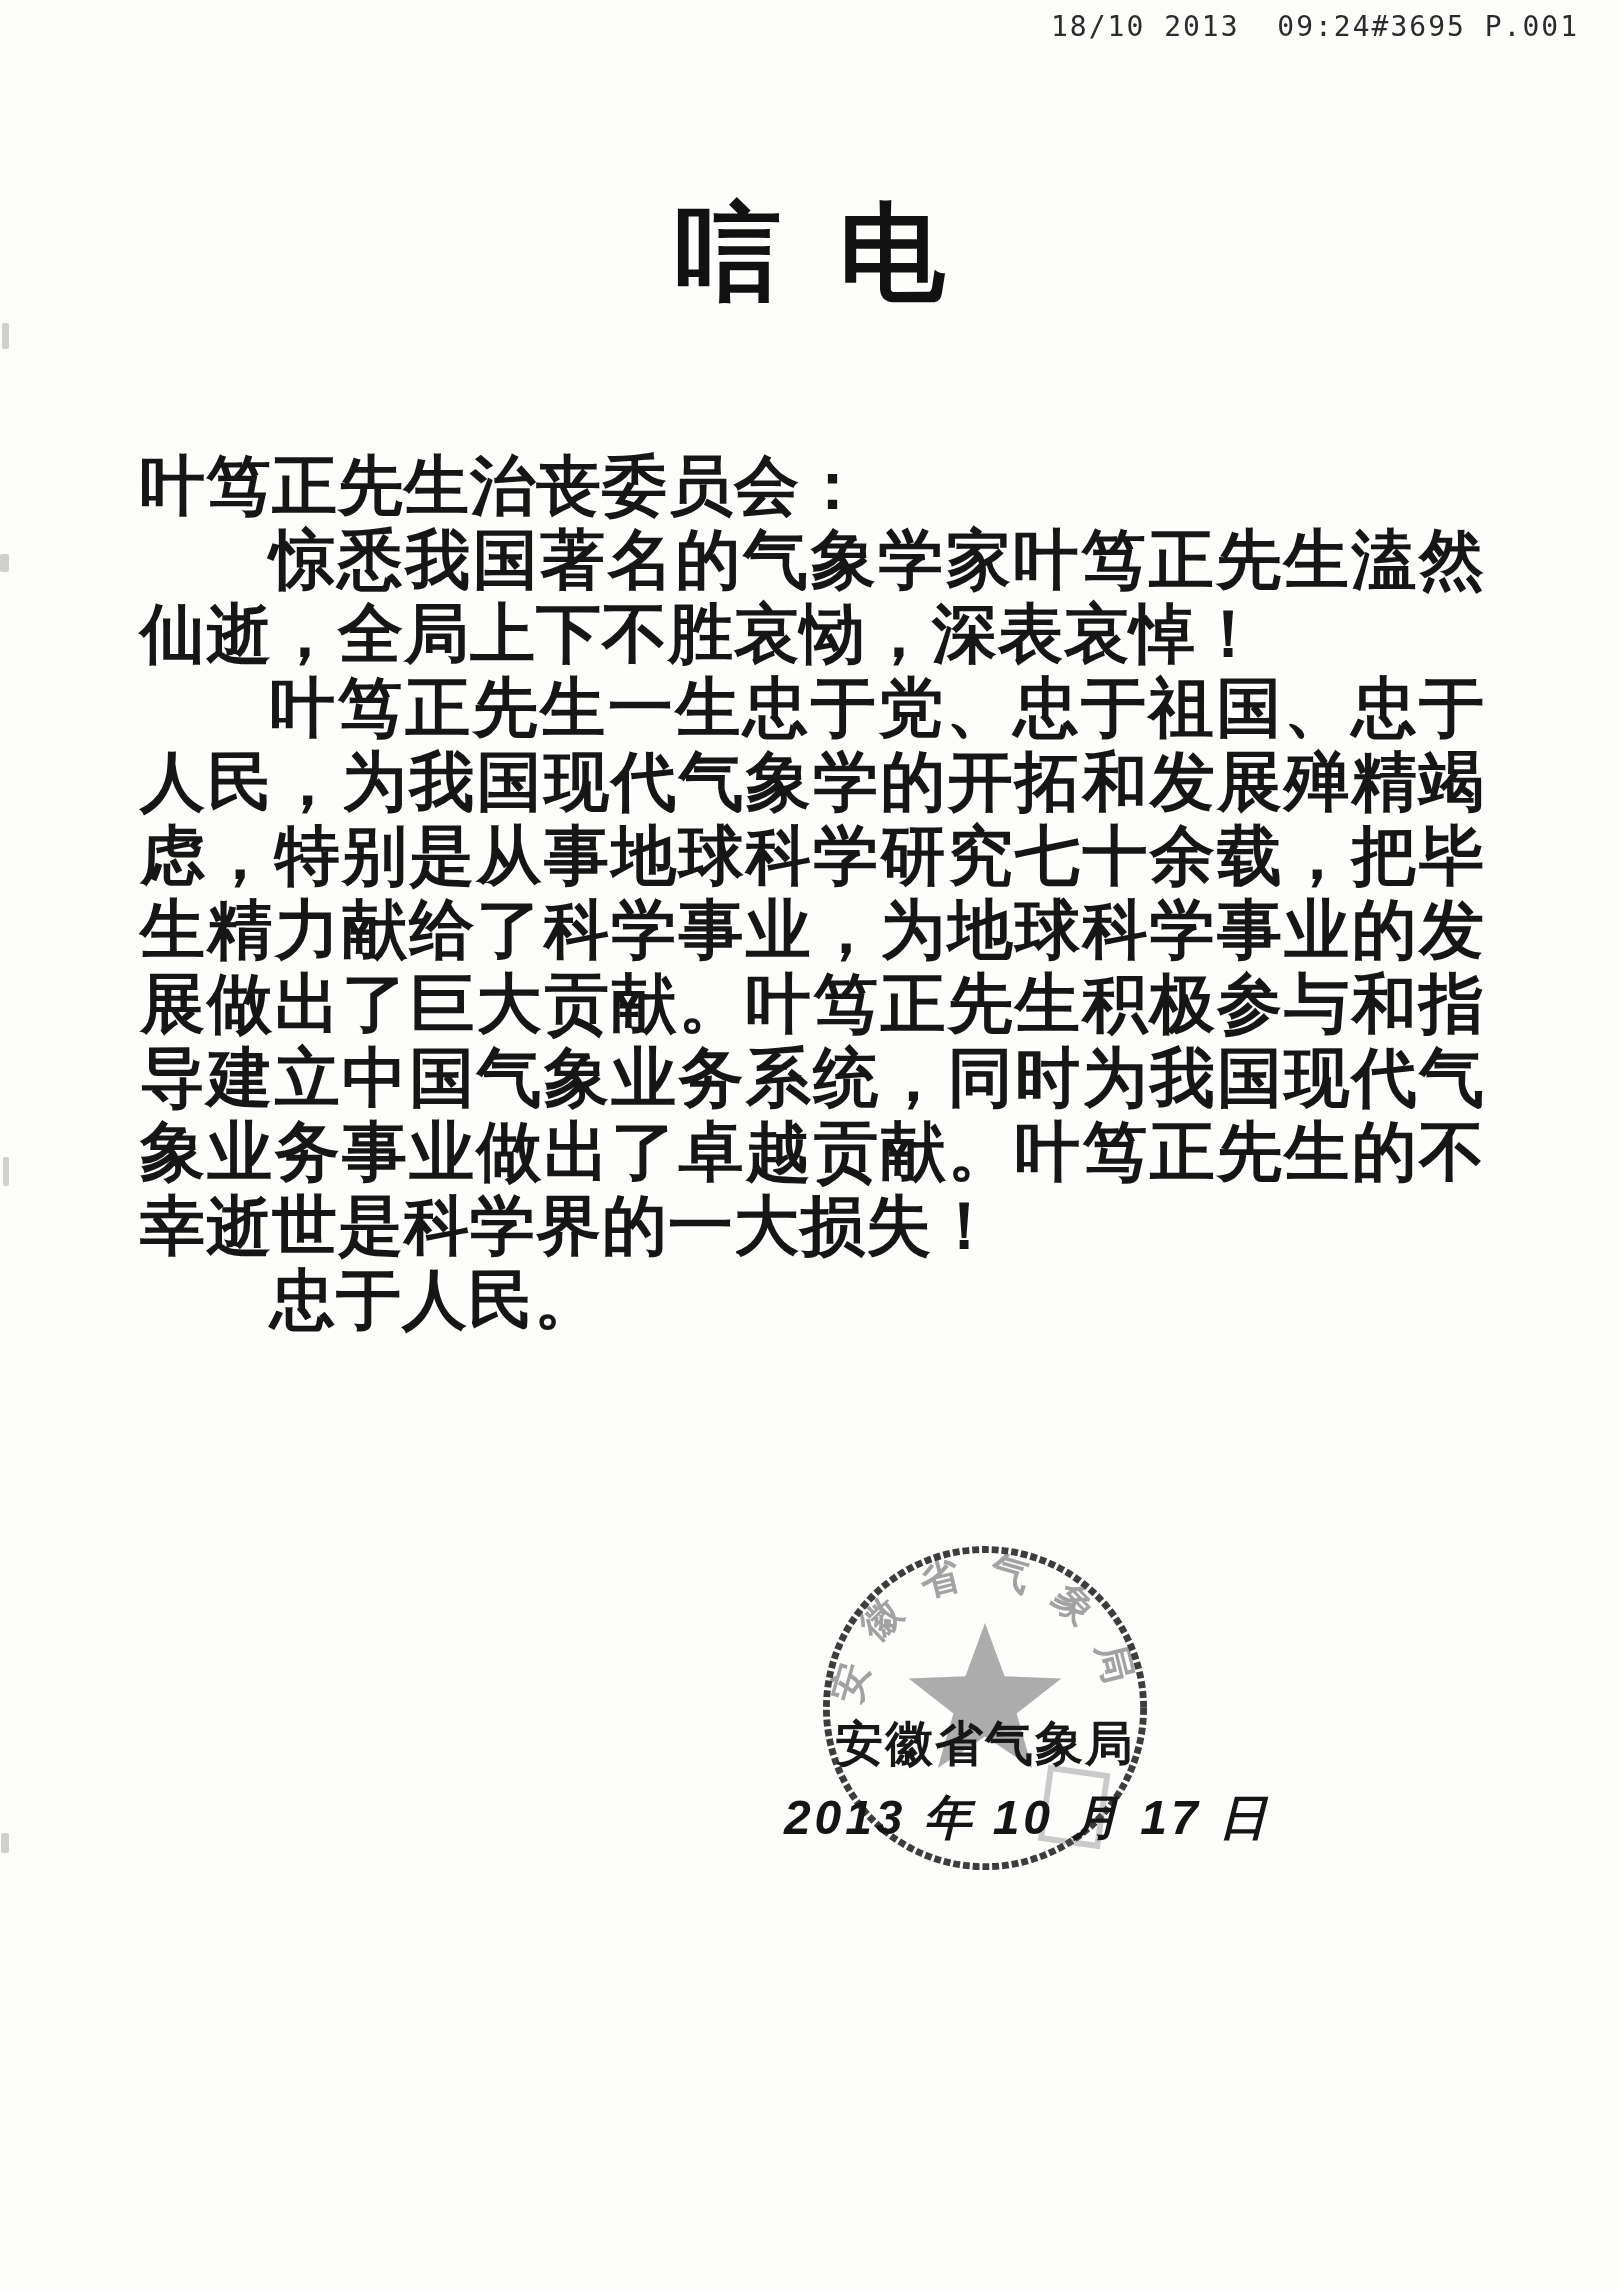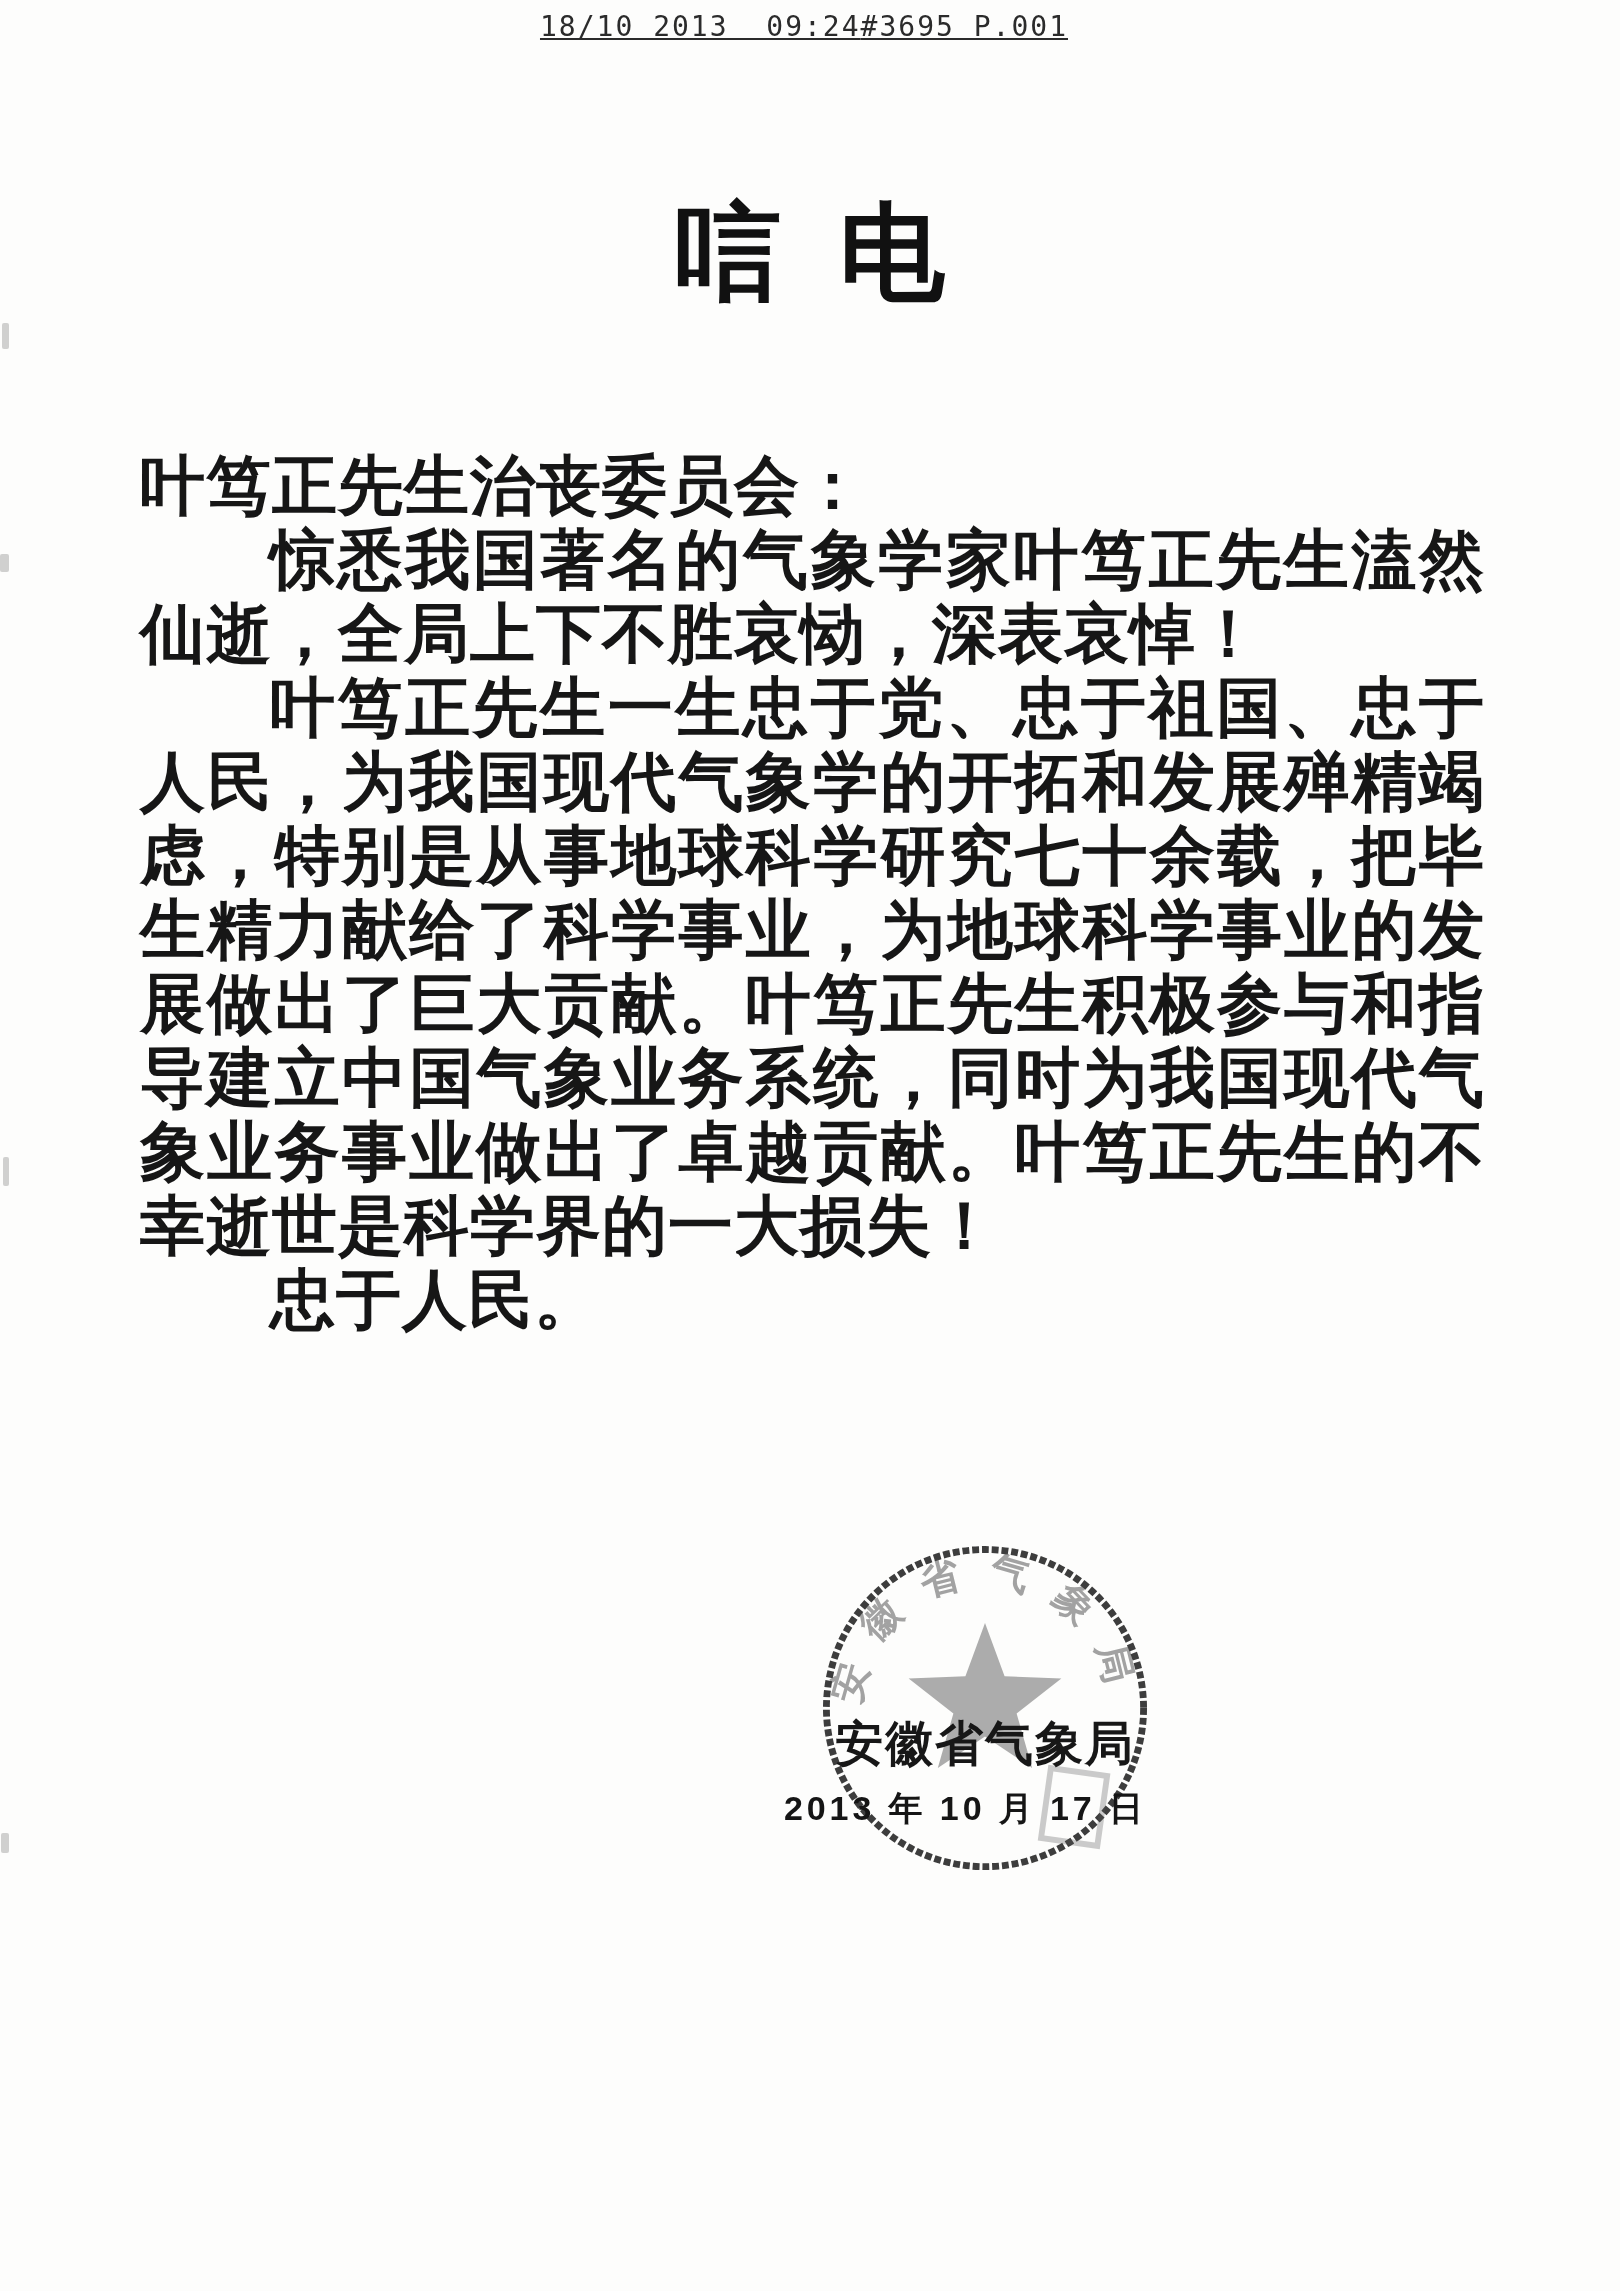--- a/index.html
+++ b/index.html
@@ -22,26 +22,25 @@
     opacity: 0.45;
     border-radius: 2px;
   }
 
   .fax-header {
     position: absolute;
     top: 9.8px;
     left: 29px;
     right: 41px;
     display: flex;
-    justify-content: center;
+    justify-content: flex-end;
     font-family: "DejaVu Sans Mono", monospace;
     font-size: 28px;
     letter-spacing: 2px;
     color: #2b2b2b;
-    text-decoration: underline;
   }
   .fax-header span { white-space: pre; }
 
   .doc-title {
     position: absolute;
     top: 192px;
     left: 0;
     width: 100%;
     display: flex;
     justify-content: center;
@@ -75,26 +74,27 @@
     width: 372px;
     height: 372px;
     z-index: 1;
   }
   .seal-wrap svg { width: 100%; height: 100%; }
 
   .date-line {
     position: absolute;
     left: 784px;
     top: 1786px;
-    font-size: 34px;
+    font-size: 48px;
     font-weight: 600;
     letter-spacing: 3.9px;
     color: #151515;
     z-index: 2;
     white-space: pre;
+    font-style: italic;
   }
 </style>
 </head>
 <body>
 
 <div class="page">
 
   <div class="scan-artifact" style="left:2px; top:323px;  width:6.9px; height:25.5px;"></div>
   <div class="scan-artifact" style="left:0px; top:554px;  width:8.8px; height:17.6px;"></div>
   <div class="scan-artifact" style="left:2.9px; top:1157px; width:5.9px; height:29px;"></div>

